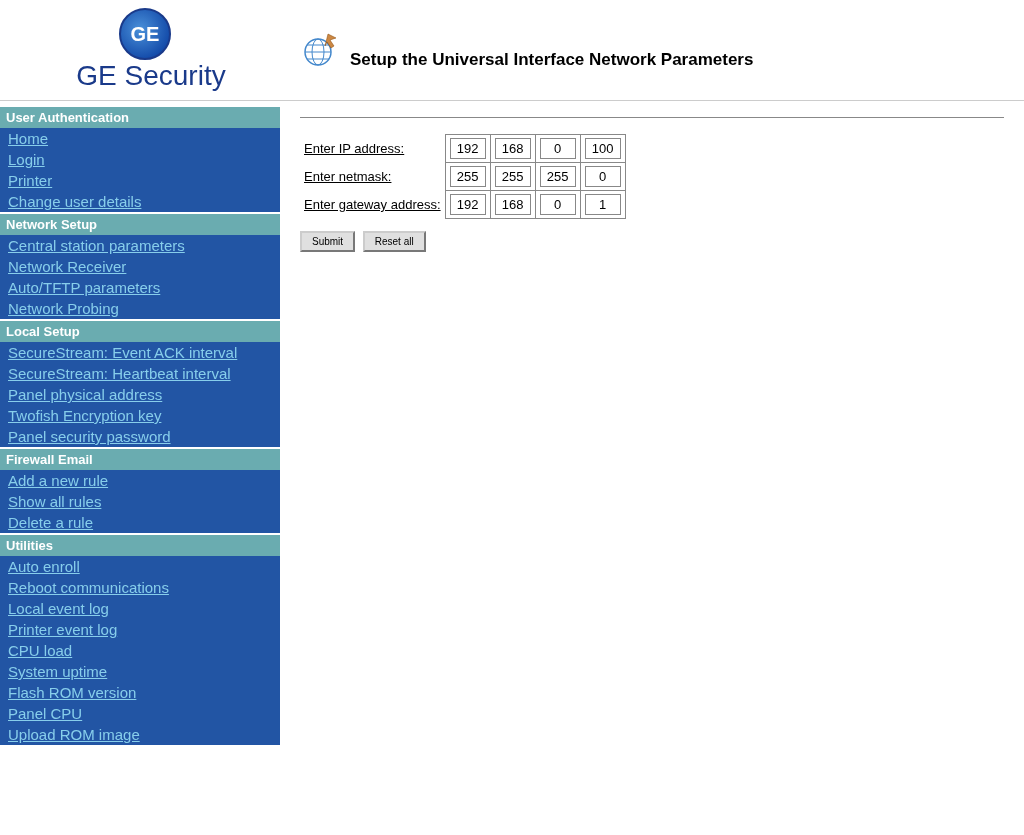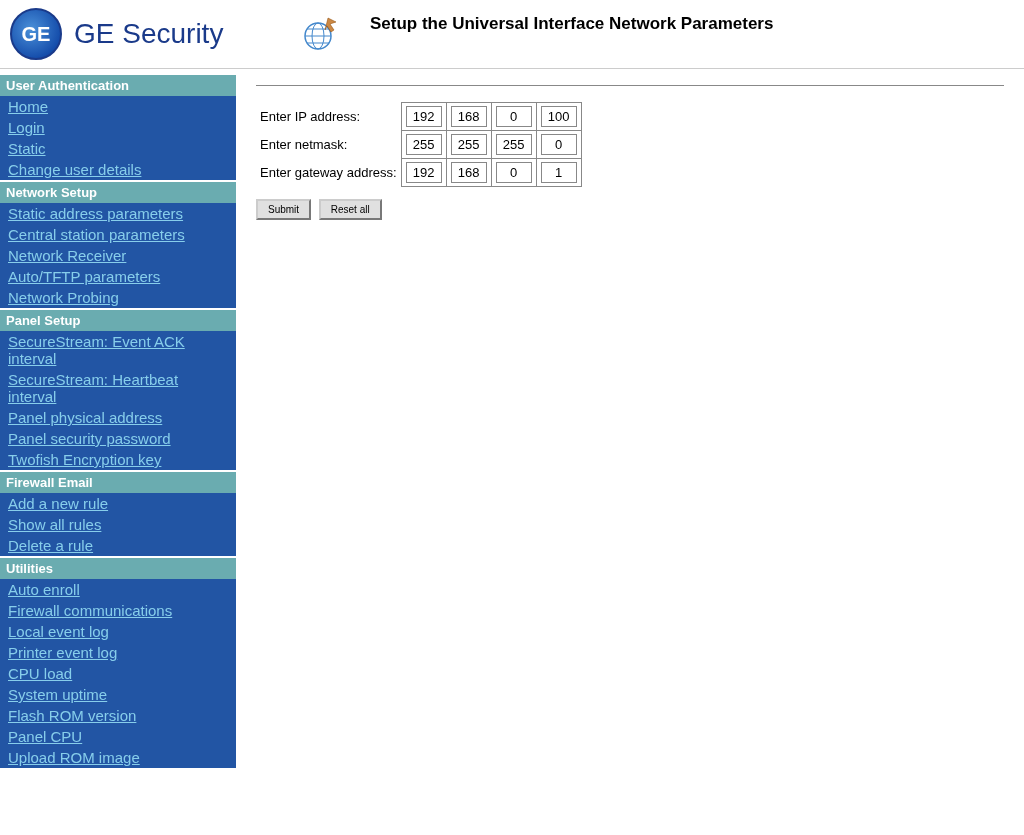--- a/index.html
+++ b/index.html
@@ -10,20 +10,21 @@
       display: flex;
       align-items: center;
       padding: 8px 0;
       border-bottom: 1px solid #ccc;
     }
     #logo-area {
       display: flex;
       align-items: center;
       width: 280px;
       padding-left: 10px;
+      flex-direction: column;
     }
     #logo-circle {
       width: 52px;
       height: 52px;
       border-radius: 50%;
       background: radial-gradient(circle at 40% 40%, #4a90d9, #003399);
       display: flex;
       align-items: center;
       justify-content: center;
       color: #fff;
@@ -33,24 +34,23 @@
       flex-shrink: 0;
     }
     #company-name {
       font-size: 28px;
       font-weight: normal;
       color: #1a3a8a;
       margin-left: 12px;
     }
     #page-header-right {
       display: flex;
-      align-items: flex-start;
+      align-items: flex-end;
       padding-left: 20px;
       flex: 1;
-      gap: 20px;
     }
     #network-icon {
       width: 40px;
       height: 40px;
       margin-right: 10px;
       flex-shrink: 0;
     }
     #page-title-text {
       font-size: 17px;
       font-weight: bold;
@@ -58,21 +58,21 @@
     }
 
     
     #main-layout {
       display: flex;
       align-items: flex-start;
     }
 
     
     #sidebar {
-      width: 236px;
+      width: 280px;
       flex-shrink: 0;
       padding: 4px 0;
     }
     .sidebar-section-header {
       background: #6aacb0;
       color: #fff;
       font-size: 13px;
       font-weight: bold;
       padding: 3px 6px;
       margin-top: 2px;
@@ -103,20 +103,21 @@
       border-collapse: collapse;
       margin-bottom: 12px;
     }
     #network-form-table td {
       padding: 3px 4px;
       font-size: 13px;
     }
     .field-label {
       white-space: nowrap;
       padding-right: 6px;
+      text-decoration: underline;
     }
     .ip-input {
       width: 36px;
       border: 1px solid #888;
       padding: 2px 3px;
       font-size: 13px;
       text-align: center;
     }
     .ip-cell {
       border: 1px solid #888;
@@ -160,41 +161,40 @@
     <div id="page-title-text">Setup the Universal Interface Network Parameters</div>
   </div>
 </div>
 
 <div id="main-layout">
 
   <div id="sidebar">
   <div class="sidebar-section-header">User Authentication</div>
       <a class="sidebar-link" href="#">Home</a>
       <a class="sidebar-link" href="#">Login</a>
-      <a class="sidebar-link" href="#">Static</a>
+      <a class="sidebar-link" href="#">Printer</a>
       <a class="sidebar-link" href="#">Change user details</a>
       <div class="sidebar-section-header">Network Setup</div>
-      <a class="sidebar-link" href="#">Static address parameters</a>
       <a class="sidebar-link" href="#">Central station parameters</a>
       <a class="sidebar-link" href="#">Network Receiver</a>
       <a class="sidebar-link" href="#">Auto/TFTP parameters</a>
       <a class="sidebar-link" href="#">Network Probing</a>
-      <div class="sidebar-section-header">Panel Setup</div>
+      <div class="sidebar-section-header">Local Setup</div>
       <a class="sidebar-link" href="#">SecureStream: Event ACK interval</a>
       <a class="sidebar-link" href="#">SecureStream: Heartbeat interval</a>
       <a class="sidebar-link" href="#">Panel physical address</a>
+      <a class="sidebar-link" href="#">Twofish Encryption key</a>
       <a class="sidebar-link" href="#">Panel security password</a>
-      <a class="sidebar-link" href="#">Twofish Encryption key</a>
       <div class="sidebar-section-header">Firewall Email</div>
       <a class="sidebar-link" href="#">Add a new rule</a>
       <a class="sidebar-link" href="#">Show all rules</a>
       <a class="sidebar-link" href="#">Delete a rule</a>
       <div class="sidebar-section-header">Utilities</div>
       <a class="sidebar-link" href="#">Auto enroll</a>
-      <a class="sidebar-link" href="#">Firewall communications</a>
+      <a class="sidebar-link" href="#">Reboot communications</a>
       <a class="sidebar-link" href="#">Local event log</a>
       <a class="sidebar-link" href="#">Printer event log</a>
       <a class="sidebar-link" href="#">CPU load</a>
       <a class="sidebar-link" href="#">System uptime</a>
       <a class="sidebar-link" href="#">Flash ROM version</a>
       <a class="sidebar-link" href="#">Panel CPU</a>
       <a class="sidebar-link" href="#">Upload ROM image</a>
     </div>
 
   <div id="content">

